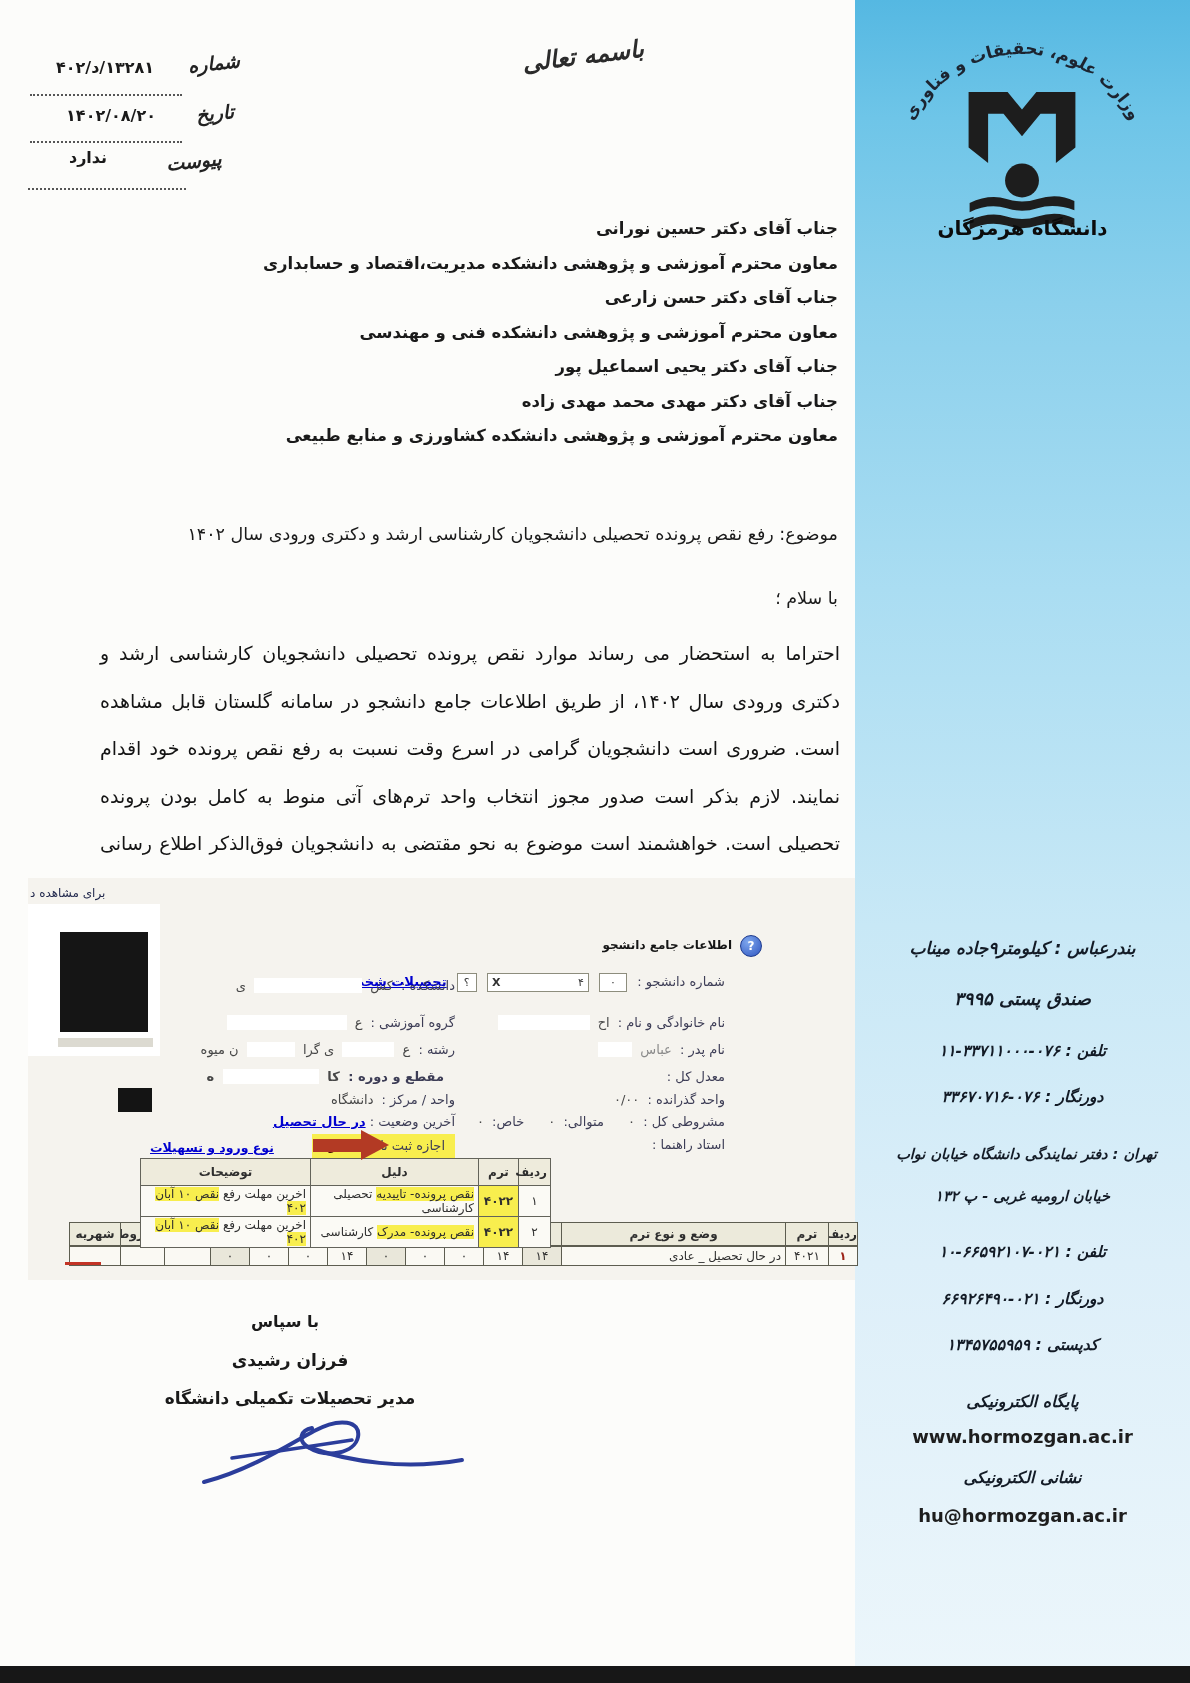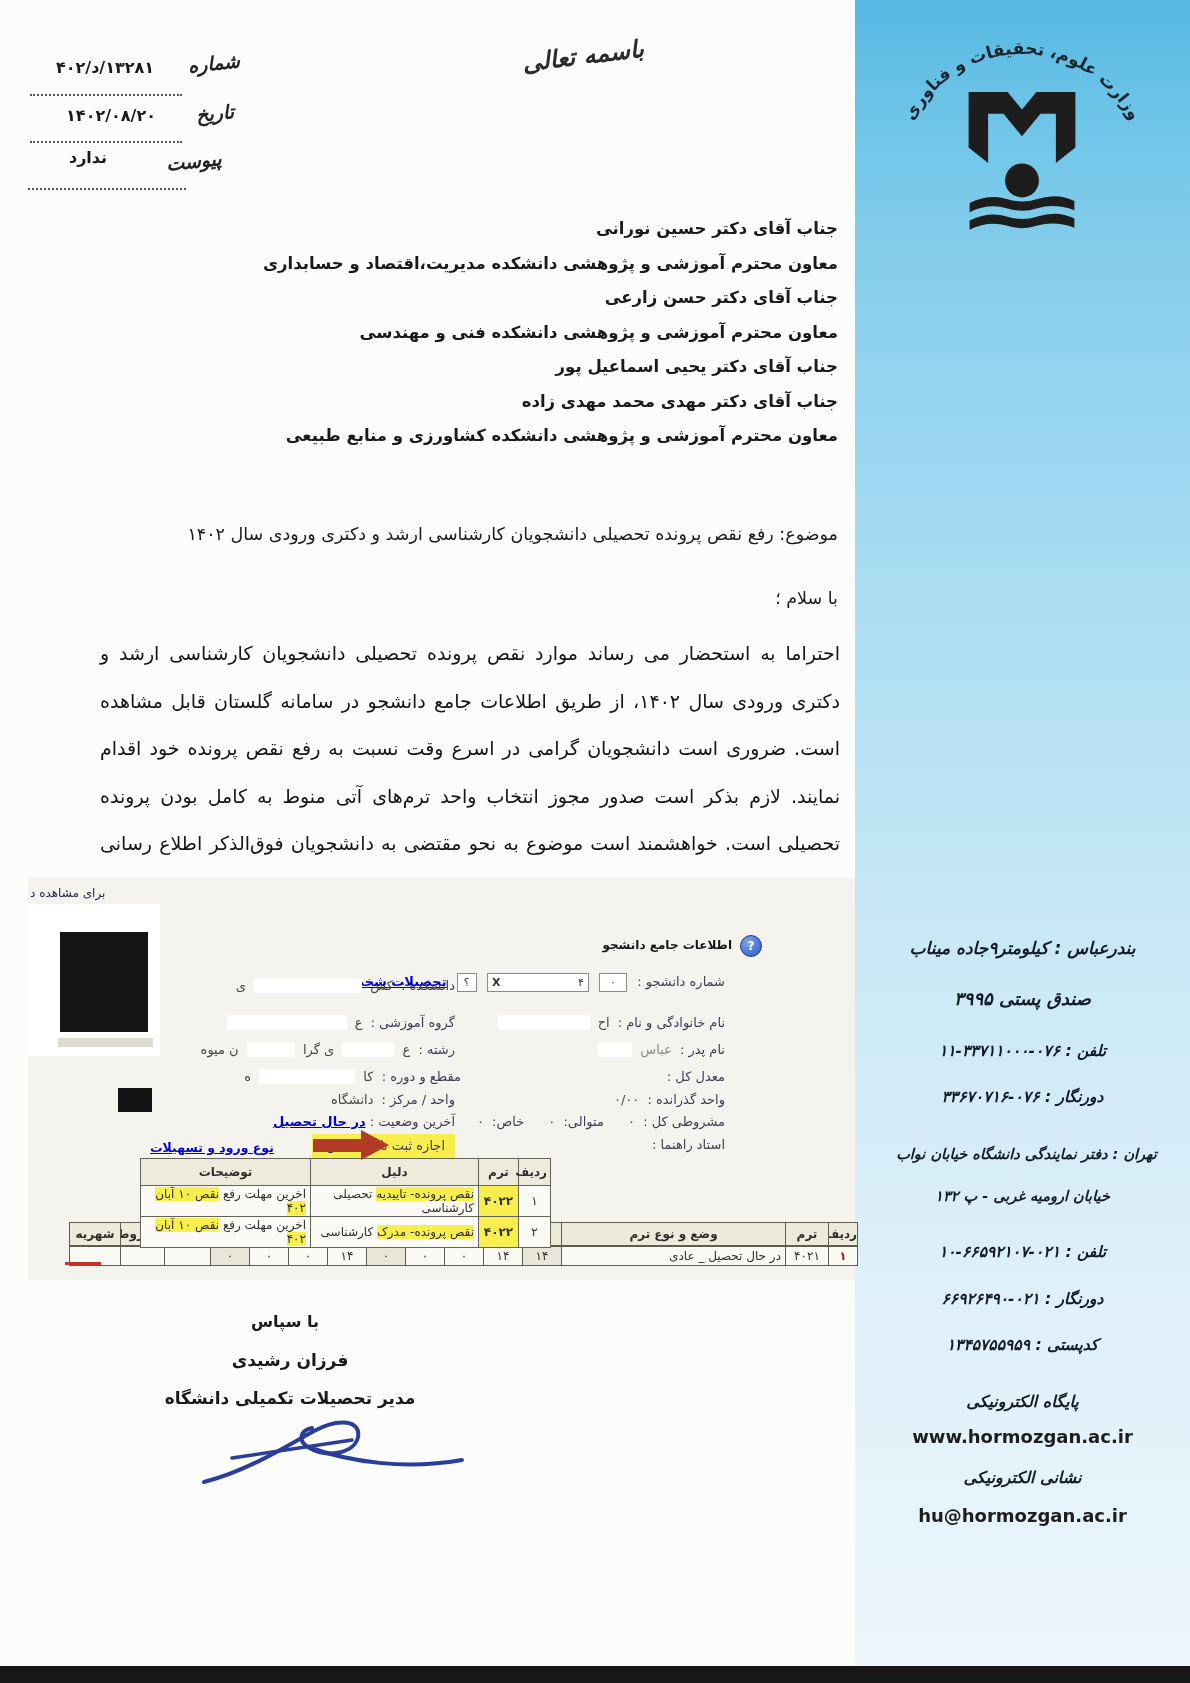--- a/index.html
+++ b/index.html
@@ -152,21 +152,21 @@
       <span class="rgap" style="width:120px;"></span>
     </div>
     <div class="p-row" style="right:403px;top:164px;">
       <span class="p-label">رشته :</span>
       <span class="p-val">ع</span>
       <span class="rgap" style="width:52px;"></span>
       <span class="p-val">ی گرا</span>
       <span class="rgap" style="width:48px;"></span>
       <span class="p-val">ن میوه</span>
     </div>
-    <div class="p-row" style="right:397px;top:191px;">
+    <div class="p-row" style="right:414px;top:191px;font-weight:bold;">
       <span class="p-label">مقطع و دوره :</span>
       <span class="p-val">کا</span>
       <span class="rgap" style="width:96px;"></span>
       <span class="p-val">ه</span>
     </div>
     <div class="p-row" style="right:403px;top:214px;">
       <span class="p-label">واحد / مرکز :</span>
       <span class="p-val">دانشگاه</span>
     </div>
     <div class="p-row" style="right:403px;top:236px;">
@@ -270,20 +270,21 @@
       </text>
     </svg>
     <svg class="abs" style="left:105px;top:88px;" width="124" height="152" viewBox="0 0 120 148">
       <g fill="#1d1d1d">
         <path d="M8 4 H46 L60 21 L74 4 H112 V58 L93 73 V25 H78 L60 47 L42 25 H27 V73 L8 58 Z"></path>
         <circle cx="60" cy="90" r="16.5"></circle>
         <path d="M9 112 Q28 103 45 108 Q60 113 75 108 Q95 102 111 110 L111 119 Q92 112 75 117 Q60 122 45 117 Q27 112 9 121 Z"></path>
         <path d="M9 129 Q28 120 45 125 Q60 130 75 125 Q95 119 111 127 L111 136 Q92 129 75 134 Q60 139 45 134 Q27 129 9 138 Z"></path>
       </g>
     </svg>
+    <div class="u uni-name" style="top:216px;">دانشگاه هرمزگان</div>
 
     <div class="side-line rtl" style="top:938px;font-size:17px;">بندرعباس : کیلومتر۹جاده میناب</div>
     <div class="side-line rtl" style="top:988px;font-size:18px;">صندق پستی  ۳۹۹۵</div>
     <div class="side-line rtl" style="top:1042px;font-size:15.5px;">تلفن : ۰۷۶-۳۳۷۱۱۰۰۰-۱۱</div>
     <div class="side-line rtl" style="top:1088px;font-size:15.5px;">دورنگار : ۰۷۶-۳۳۶۷۰۷۱۶</div>
     <div class="side-line rtl" style="top:1146px;font-size:14.5px;padding-left:8px;">تهران : دفتر نمایندگی دانشگاه خیابان نواب</div>
     <div class="side-line rtl" style="top:1188px;font-size:14.5px;">خیابان ارومیه غربی - پ ۱۳۲</div>
     <div class="side-line rtl" style="top:1243px;font-size:15.5px;">تلفن : ۰۲۱-۶۶۵۹۲۱۰۷-۱۰</div>
     <div class="side-line rtl" style="top:1290px;font-size:15.5px;">دورنگار : ۰۲۱-۶۶۹۲۶۴۹۰</div>
     <div class="side-line rtl" style="top:1336px;font-size:15.5px;">کدپستی : ۱۳۴۵۷۵۵۹۵۹</div>

